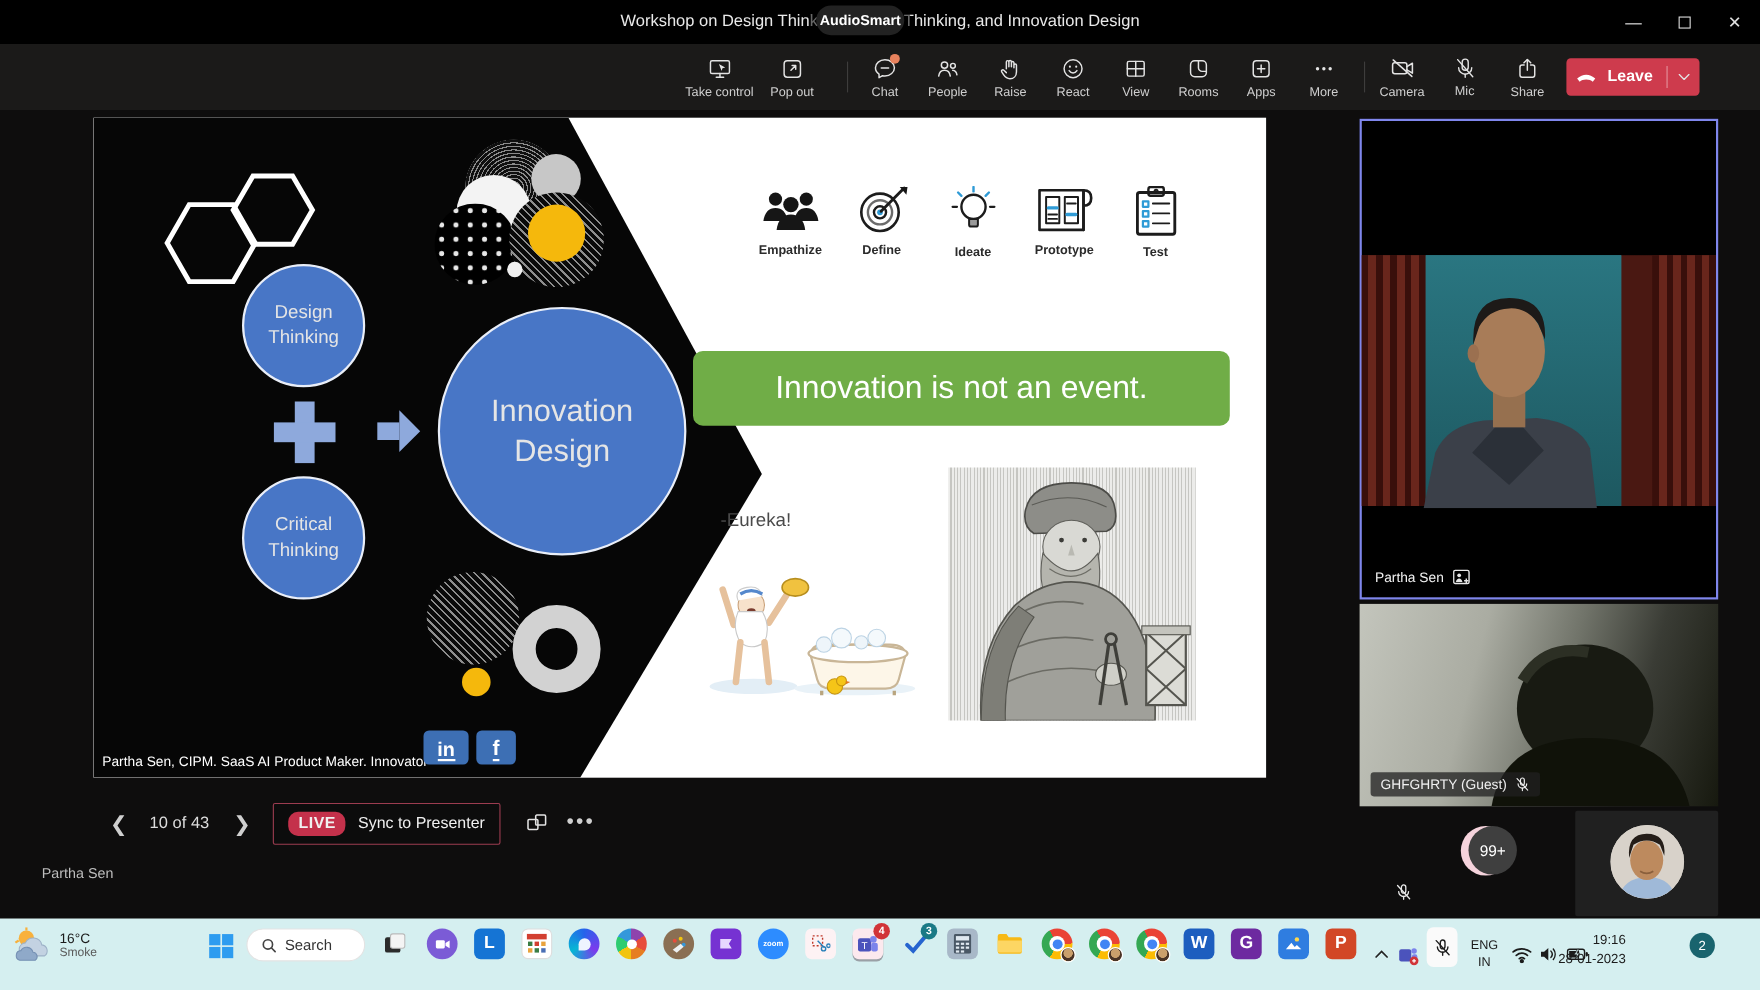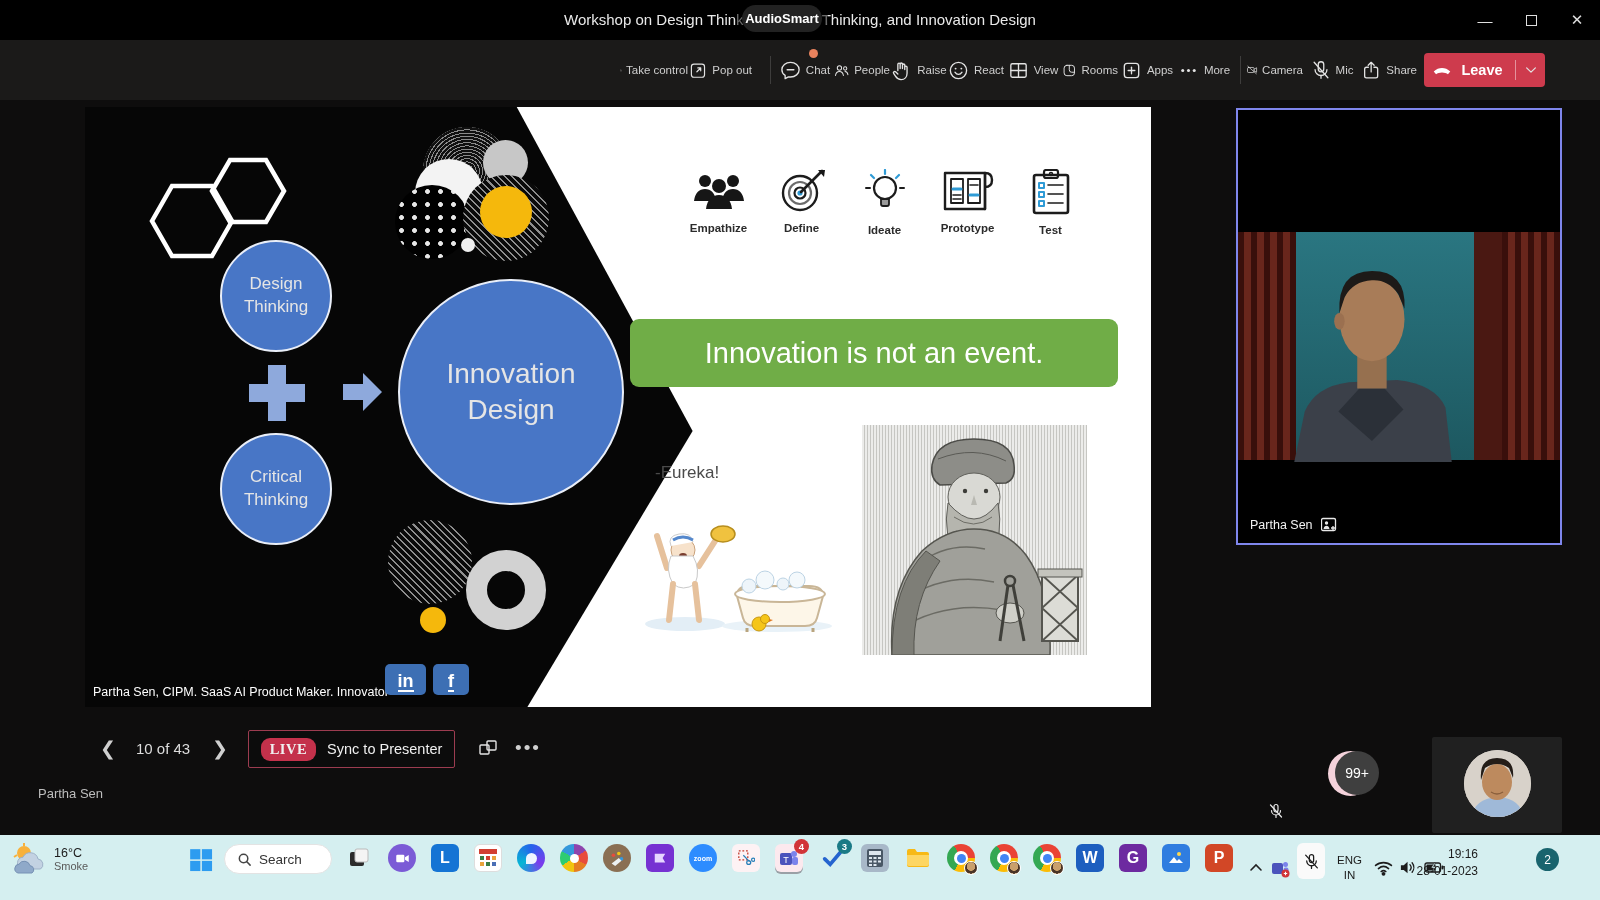--- a/index.html
+++ b/index.html
@@ -13,21 +13,21 @@
     color:#fff; font-size:13px; font-weight:bold; display:flex; align-items:center; justify-content:center; box-shadow:0 0 0 6px rgba(0,0,0,.55); }
   .win-controls { position:absolute; right:0; top:0; height:40px; display:flex; }
   .win-btn { width:46px; height:40px; display:flex; align-items:center; justify-content:center; color:#e0e0e0; font-size:15px; }
   .max-box { width:11px; height:11px; border:1.4px solid #dedede; }
 
   
   .toolbar { position:absolute; left:0; top:40px; width:1600px; height:60px; background:#1b1a19; }
   .tb-left { position:absolute; left:16px; top:0; height:60px; display:flex; align-items:center; gap:13px; }
   .timer { color:#d2d2d2; font-size:15px; }
   .rec-dot { width:17px; height:17px; border-radius:50%; border:3px solid #d84a5c; background:#a82c40; }
-  .tb-item { width:57px; height:60px; display:flex; flex-direction:row; align-items:center; justify-content:center; gap:4px; cursor:pointer; position:relative; }
+  .tb-item { width:57px; height:60px; display:flex; flex-direction:column; align-items:center; justify-content:center; gap:4px; cursor:pointer; position:relative; }
   .tb-item span { color:#cfcfcf; font-size:11.5px; white-space:nowrap; }
   .tb-group { position:absolute; top:0; display:flex; }
   .vdiv { position:absolute; top:16px; width:1px; height:28px; background:#3e3d3c; }
   .chat-dot { position:absolute; top:9px; right:15px; width:9px; height:9px; border-radius:50%; background:#e8825d; }
   .leave-btn { position:absolute; left:1424px; top:13px; width:121px; height:34px; background:#ce3b4d; border-radius:4px;
     display:flex; align-items:center; justify-content:center; gap:8px; cursor:pointer; }
   .leave-btn b { color:#fff; font-size:14.5px; font-weight:bold; }
   .leave-sep { width:1px; height:20px; background:rgba(255,255,255,.45); margin-left:4px; }
   svg.ic { stroke:#e3e3e3; fill:none; stroke-width:1.4; stroke-linecap:round; stroke-linejoin:round; }
 
@@ -77,21 +77,21 @@
   .eureka-label { position:absolute; left:18px; top:0; color:#4a4a4a; font-size:17px; }
   .archi { position:absolute; left:777px; top:318px; width:225px; height:230px;
     background:repeating-linear-gradient(90deg, #ececea 0 2px, #c6c6c2 2px 3px); }
 
   
   .nav-row { position:absolute; left:0; top:615px; width:1150px; height:50px; color:#dcdcdc; }
   .chev { position:absolute; top:22px; font-size:19px; color:#cfcfcf; cursor:pointer; }
   .pagenum { position:absolute; left:136px; top:25px; font-size:15px; }
   .sync { position:absolute; left:248px; top:15px; width:207px; height:38px; background:#0c0c0c; border:1px solid #9c3c50;
     border-radius:2px; display:flex; align-items:center; justify-content:center; gap:11px; cursor:pointer; }
-  .live { background:#c4314b; color:#fff; font-size:9.5px; font-weight:bold; letter-spacing:.5px; border-radius:9px; padding:3px 9px;font-family:Liberation Serif, serif; }
+  .live { background:#c4314b; color:#fff; font-size:9.5px; font-weight:bold; letter-spacing:.5px; border-radius:9px; padding:3px 9px; }
   .sync span { color:#f0f0f0; font-size:14.5px; }
   .presenter { position:absolute; left:38px; top:686px; color:#bdbdbd; font-size:13px; }
 
   
   .tile1 { position:absolute; left:1236px; top:8px; width:326px; height:437px; background:#000; border:2px solid #7f86ec; }
   .video1 { position:absolute; left:0; top:122px; width:100%; height:228px;
     background:linear-gradient(90deg, #491712 0 58px, #25707c 58px 236px, #4a1812 236px 100%); }
   .curtain { position:absolute; top:0; height:100%; width:58px; background:repeating-linear-gradient(90deg, #390f0b 0 6px, #69261c 6px 13px); }
   .teal-sh { position:absolute; left:58px; top:0; width:178px; height:100%; background:linear-gradient(180deg, #2a7681, #1d5860); }
   .tile-name { position:absolute; left:12px; bottom:11px; color:#f2f2f2; font-size:12.5px; display:flex; align-items:center; gap:8px; }
@@ -473,20 +473,36 @@
         <span>Partha Sen</span>
         <svg width="17" height="15" viewBox="0 0 17 15" fill="#e8e8e8">
             <rect x="0.5" y="1.5" width="14" height="12" rx="1.5" fill="none" stroke="#e8e8e8" stroke-width="1.3"></rect>
             <circle cx="5.5" cy="6" r="1.7"></circle>
             <path d="M2.5 12c.4-2 1.6-3.2 3-3.2s2.6 1.2 3 3.2z"></path>
             <path d="M12 9v4m-2-2h4" stroke="#e8e8e8" stroke-width="1.3" fill="none"></path>
           </svg>
       </div>
     </div>
 
+    <div class="tile2">
+      <svg width="326" height="184" viewBox="0 0 326 184" style="position:absolute;left:0;top:0">
+        <ellipse cx="205" cy="95" rx="62" ry="58" fill="#181a12"></ellipse>
+        <path d="M120 184q10-60 85-62q80-2 95 62z" fill="#101209"></path>
+        <path d="M148 70q20-34 60-26" stroke="#2c2f24" stroke-width="10" fill="none"></path>
+      </svg>
+      <div class="pill" style="position:absolute;left:10px;bottom:9px">
+        <span>GHFGHRTY (Guest)</span>
+        <svg width="14" height="14" viewBox="0 0 16 16" stroke="#f0f0f0" fill="none" stroke-width="1.2" stroke-linecap="round">
+            <rect x="6" y="1.5" width="4" height="7.5" rx="2"></rect>
+            <path d="M3.5 7.5a4.5 4.5 0 0 0 9 0"></path>
+            <line x1="8" y1="12" x2="8" y2="14.5"></line>
+            <line x1="2.5" y1="2" x2="13.5" y2="14"></line>
+          </svg>
+      </div>
+    </div>
 
     <div class="avatar dp">
         <span>DP</span>
       </div>
     <div class="avatar overflow">
         <span>99+</span>
       </div>
 
     <div class="micoff-float">
       <svg width="16" height="16" viewBox="0 0 16 16" stroke="#e8e8e8" fill="none" stroke-width="1.2" stroke-linecap="round">

